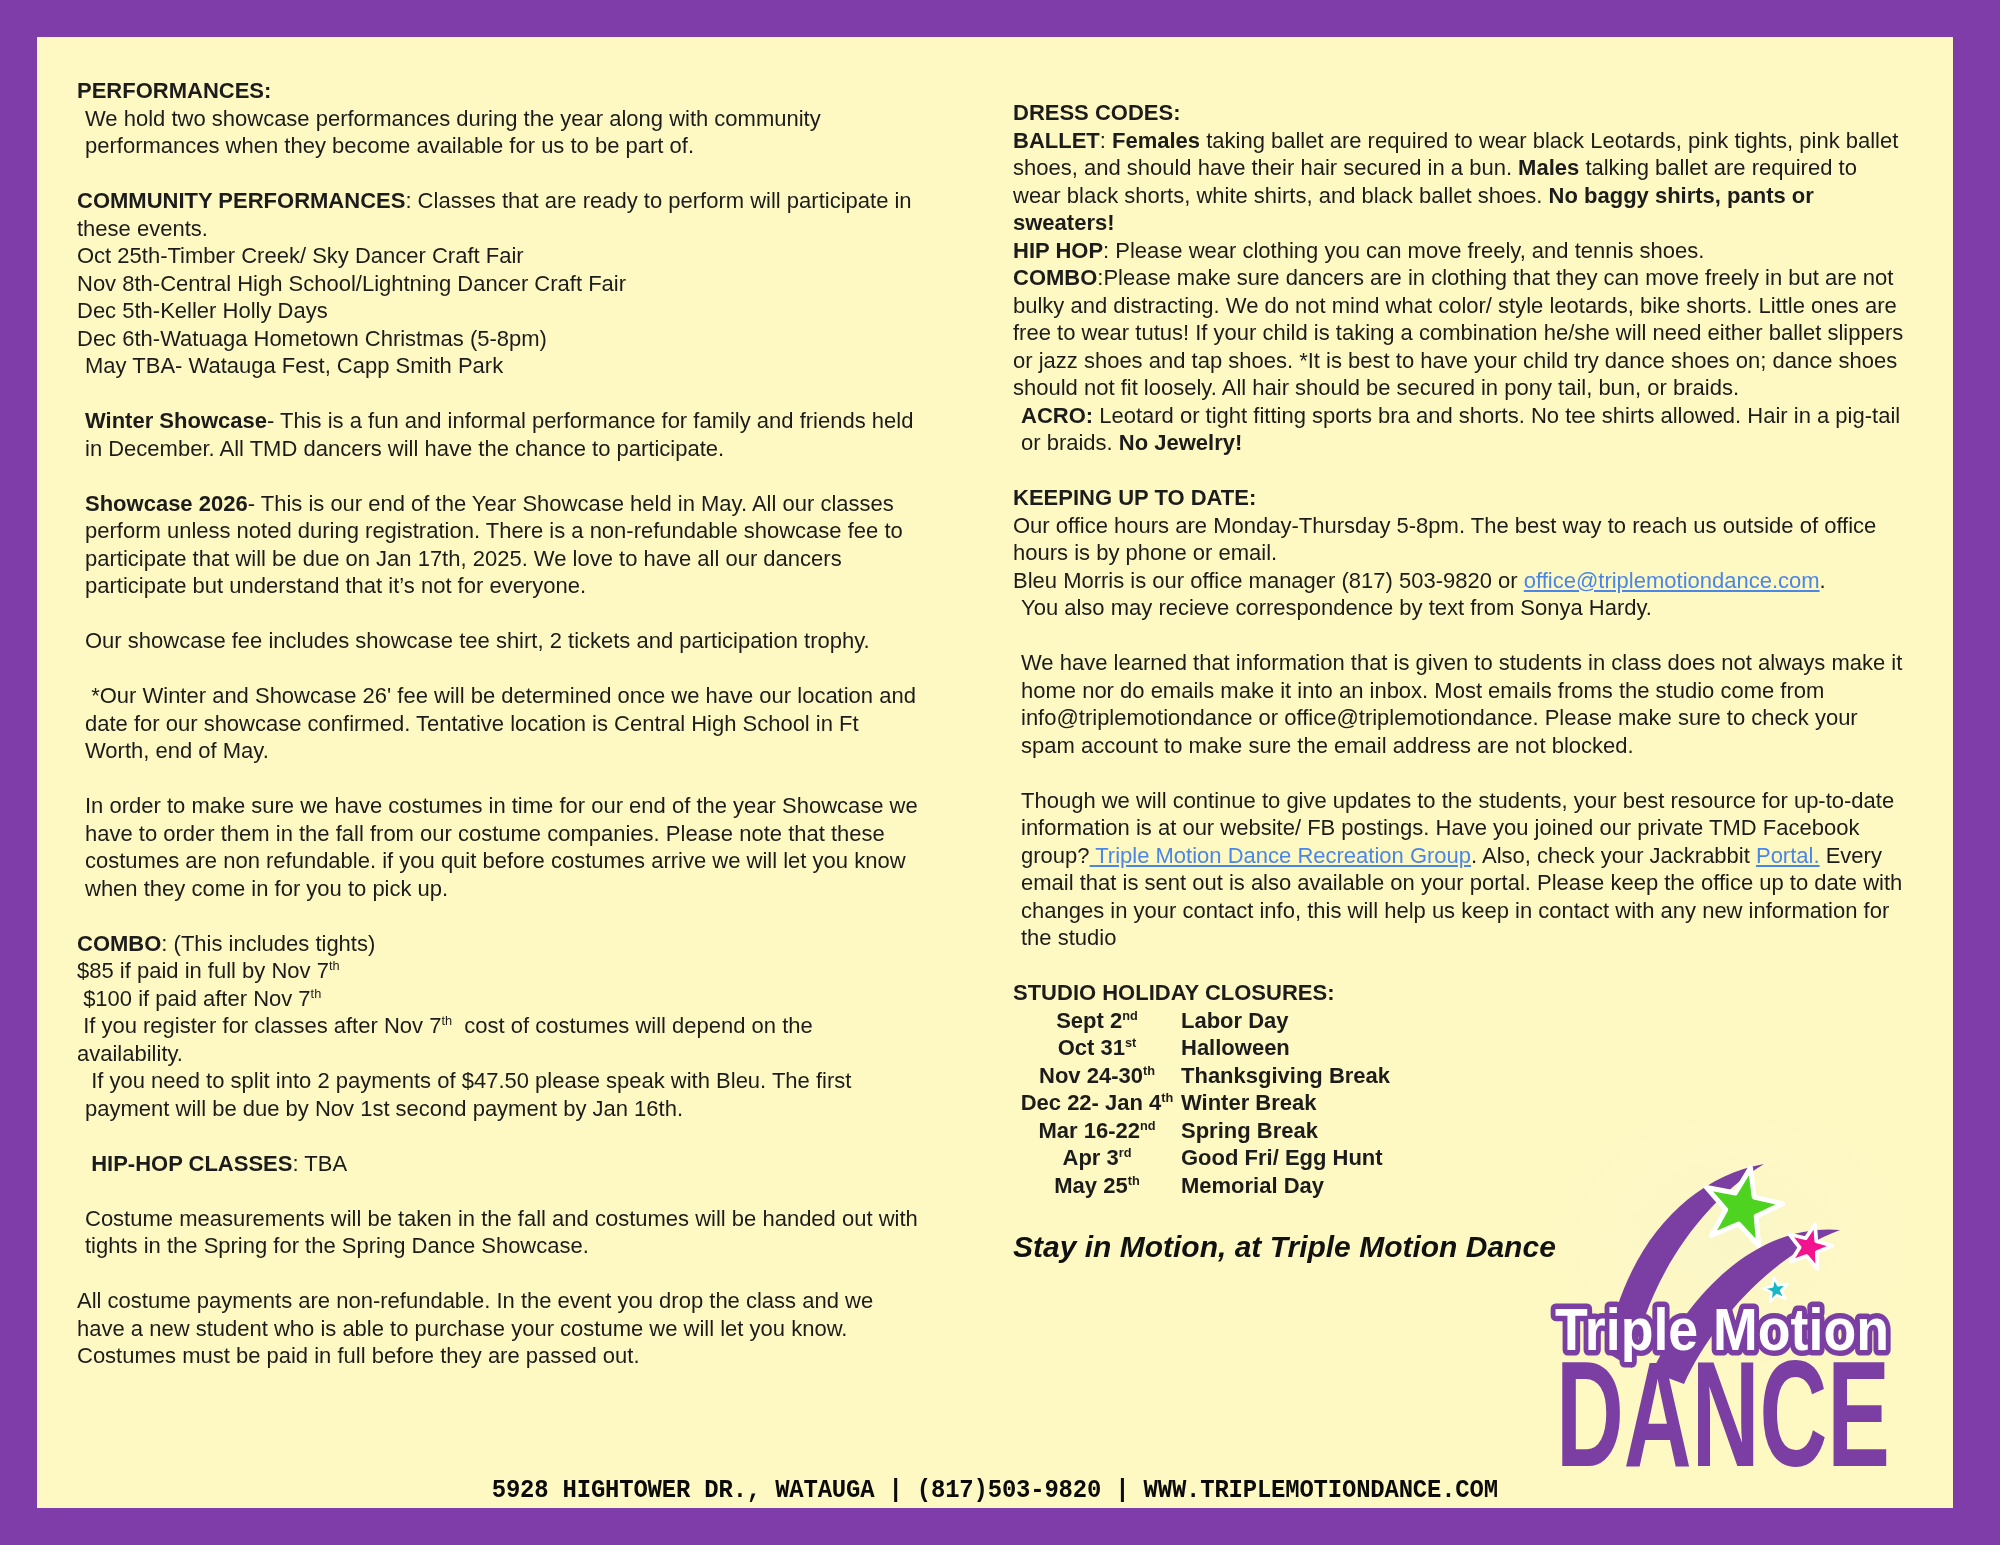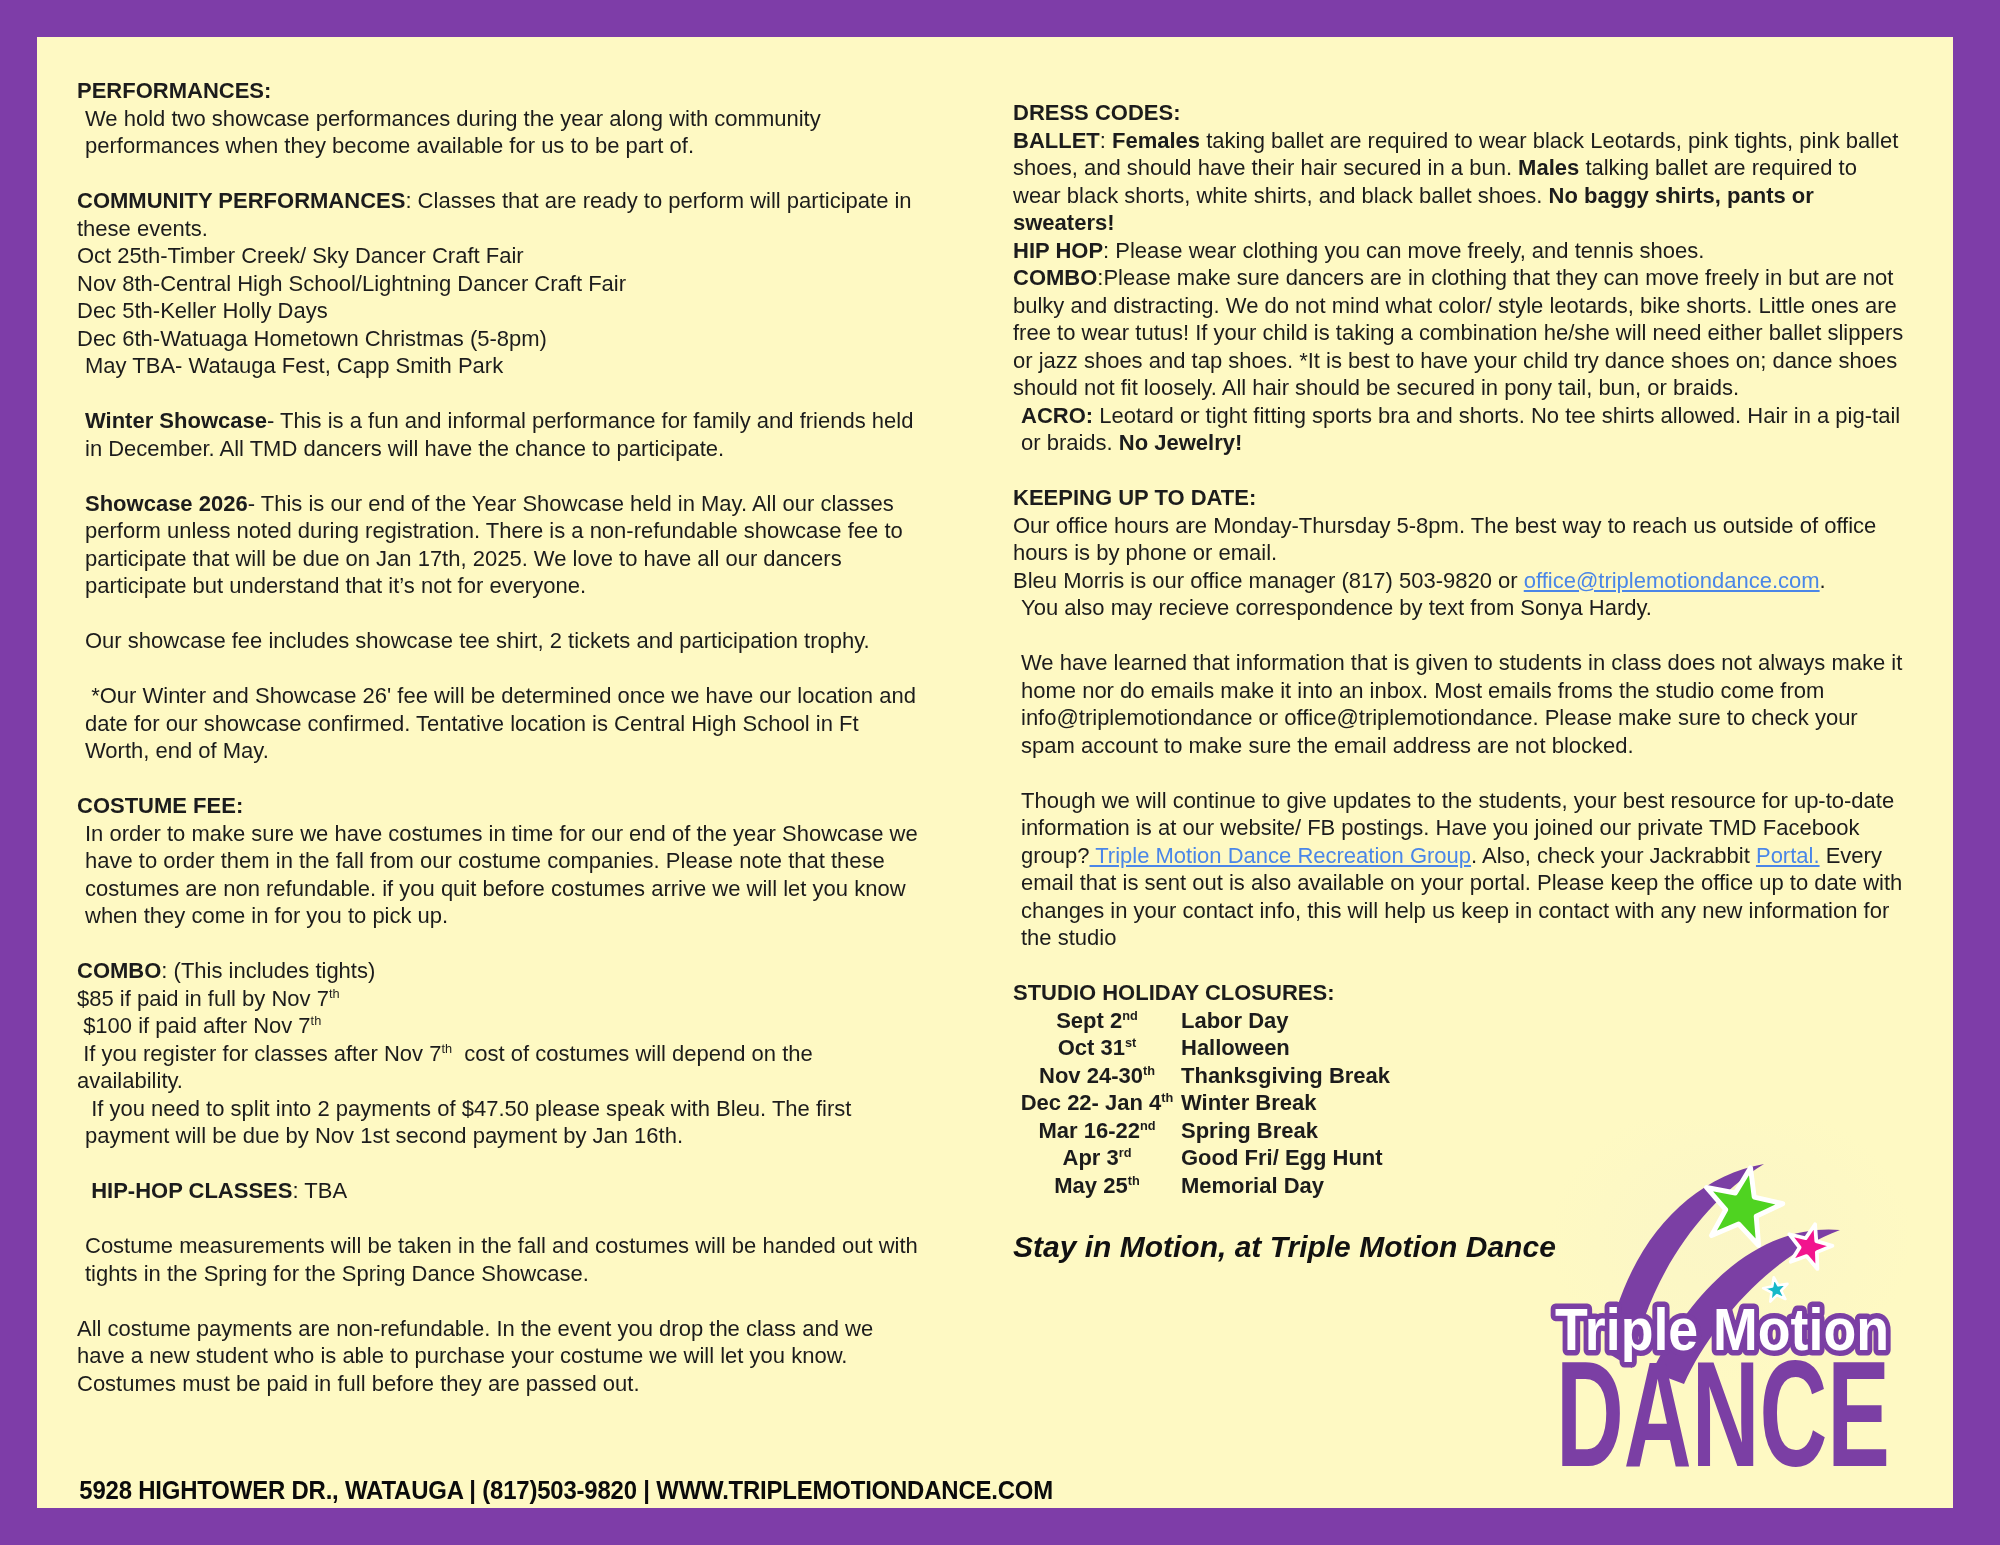--- a/index.html
+++ b/index.html
@@ -45,21 +45,22 @@
   }
   .logo {
     position: absolute;
     left: 1483px; top: 1083px;
     width: 400px; height: 370px;
   }
   .footer {
     position: absolute;
     left: 0; top: 1438px;
     width: 100%;
-    text-align: left;
+    text-align: center;
+    font-family: Liberation Mono, monospace;
   }
   .footer-text {
     display: inline-block;
     font-size: 26px;
     font-weight: 700;
     letter-spacing: -0.2px;
     color: #0b0b0b;
     transform: scaleX(0.92);
   }
 </style>
@@ -78,21 +79,20 @@
       <div class="para">Nov 8th-Central High School/Lightning Dancer Craft Fair</div>
       <div class="para">Dec 5th-Keller Holly Days</div>
       <div class="para">Dec 6th-Watuaga Hometown Christmas (5-8pm)</div>
       <div class="para gap">May TBA- Watauga Fest, Capp Smith Park</div>
 
       <div class="para gap"><span class="b">Winter Showcase</span><span>- This is a fun and informal performance for family and friends held in December. All TMD dancers will have the chance to participate.</span></div>
       <div class="para gap"><span class="b">Showcase 2026</span><span>- This is our end of the Year Showcase held in May. All our classes perform unless noted during registration. There is a non-refundable showcase fee to participate that will be due on Jan 17th, 2025. We love to have all our dancers participate but understand that it’s not for everyone.</span></div>
       <div class="para gap">Our showcase fee includes showcase tee shirt, 2 tickets and participation trophy.</div>
       <div class="para gap"> *Our Winter and Showcase 26' fee will be determined once we have our location and date for our showcase confirmed. Tentative location is Central High School in Ft Worth, end of May.</div>
 
-      <div class="para h">COSTUME FEE:</div>
       <div class="para gap">In order to make sure we have costumes in time for our end of the year Showcase we have to order them in the fall from our costume companies. Please note that these costumes are non refundable. if you quit before costumes arrive we will let you know when they come in for you to pick up.</div>
 
       <div class="para"><span class="b">COMBO</span><span>: (This includes tights)</span></div>
       <div class="para"><span>$85 if paid in full by Nov 7</span><sup>th</sup></div>
       <div class="para"><span> $100 if paid after Nov 7</span><sup>th</sup></div>
       <div class="para"><span> If you register for classes after Nov 7</span><sup>th</sup><span>  cost of costumes will depend on the availability.</span></div>
       <div class="para gap"><span> If you need to split into 2 payments of $47.50 please speak with Bleu. The first payment will be due by Nov 1st second payment by Jan 16th.</span></div>
 
       <div class="para gap"><span class="b"> HIP-HOP CLASSES</span><span>: TBA</span></div>
       <div class="para gap">Costume measurements will be taken in the fall and costumes will be handed out with tights in the Spring for the Spring Dance Showcase.</div>

